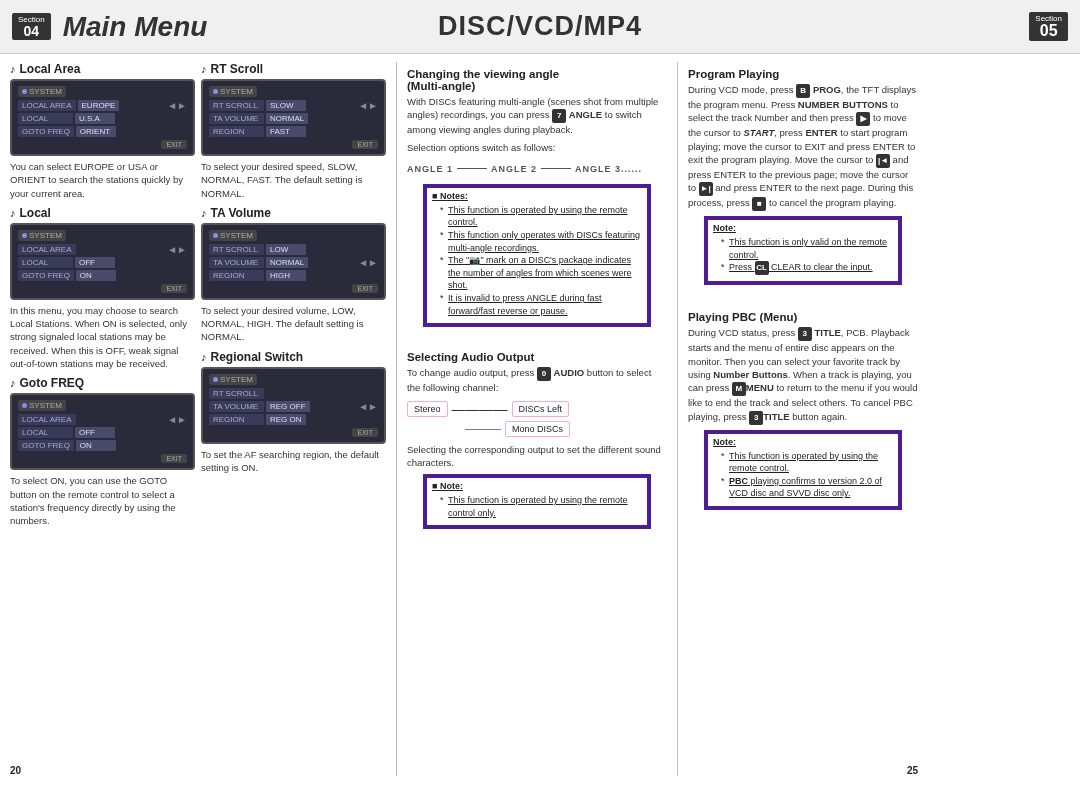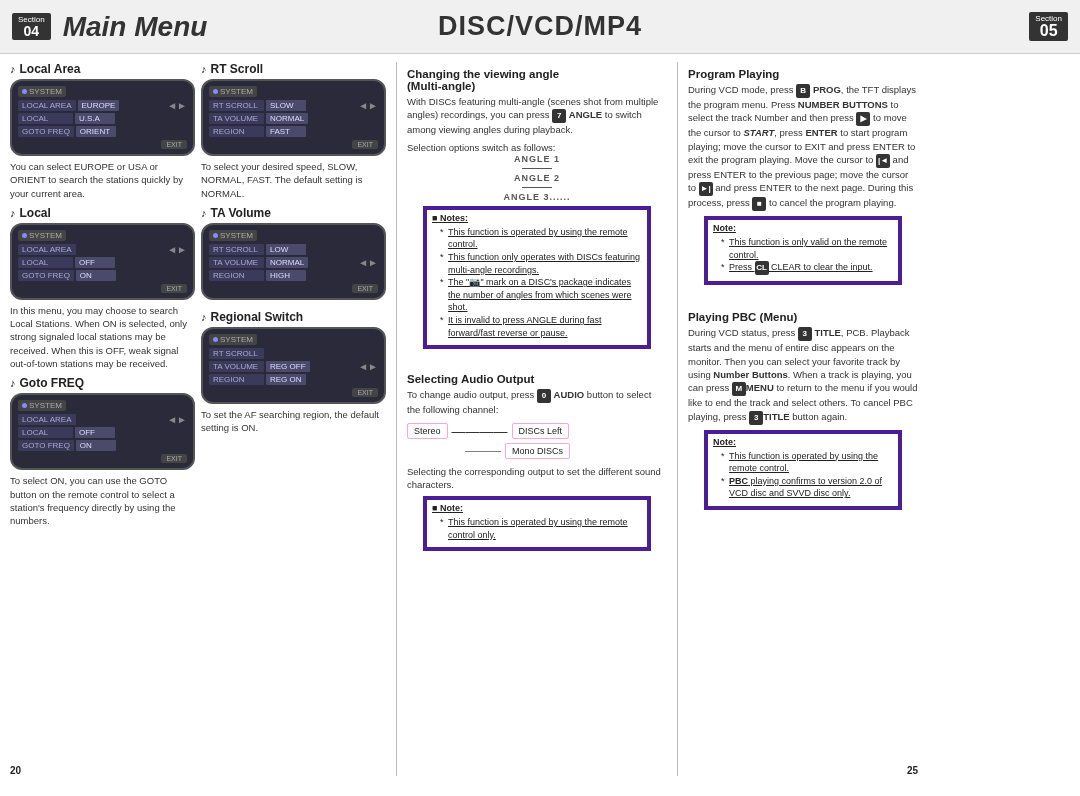--- a/index.html
+++ b/index.html
@@ -109,21 +109,21 @@
     }
     .section-title::before {
       content: "♪";
       font-size: 11px;
     }
 
     
     .screen-box {
       background: #2a2a3a;
       border: 2px solid #555;
-      border-radius: 12px;
+      border-radius: 4px;
       padding: 5px 6px;
       color: #ccc;
       font-size: 9px;
       margin-bottom: 4px;
     }
     .screen-top {
       display: flex;
       align-items: center;
       gap: 4px;
       margin-bottom: 3px;
@@ -216,23 +216,22 @@
       left: 0;
     }
 
     .angle-line {
       display: flex;
       align-items: center;
       gap: 4px;
       font-size: 9px;
       font-weight: bold;
       letter-spacing: 1px;
-      margin: 0 0;
+      margin: 10px 0;
       color: #555;
-      flex-direction: column;
     }
     .angle-sep {
       width: 30px;
       height: 1px;
       background: #555;
     }
 
     
     .audio-diagram {
       display: flex;
@@ -456,20 +455,21 @@
           </div>
           <div class="screen-row">
             <span class="screen-label">REGION</span>
             <span class="screen-value">HIGH</span>
           </div>
         </div>
         <div class="screen-footer">
           <span class="screen-exit">EXIT</span>
         </div>
       </div>
+      <p class="body-text">To select your desired volume, LOW, NORMAL, HIGH. The default setting is NORMAL.</p>
     </div>
 
     <div>
       <div class="section-title">
         <span>Regional Switch</span>
       </div>
       <div class="screen-box">
         <div class="screen-top">
           <div class="screen-logo">
             <span class="logo-dot"></span>

